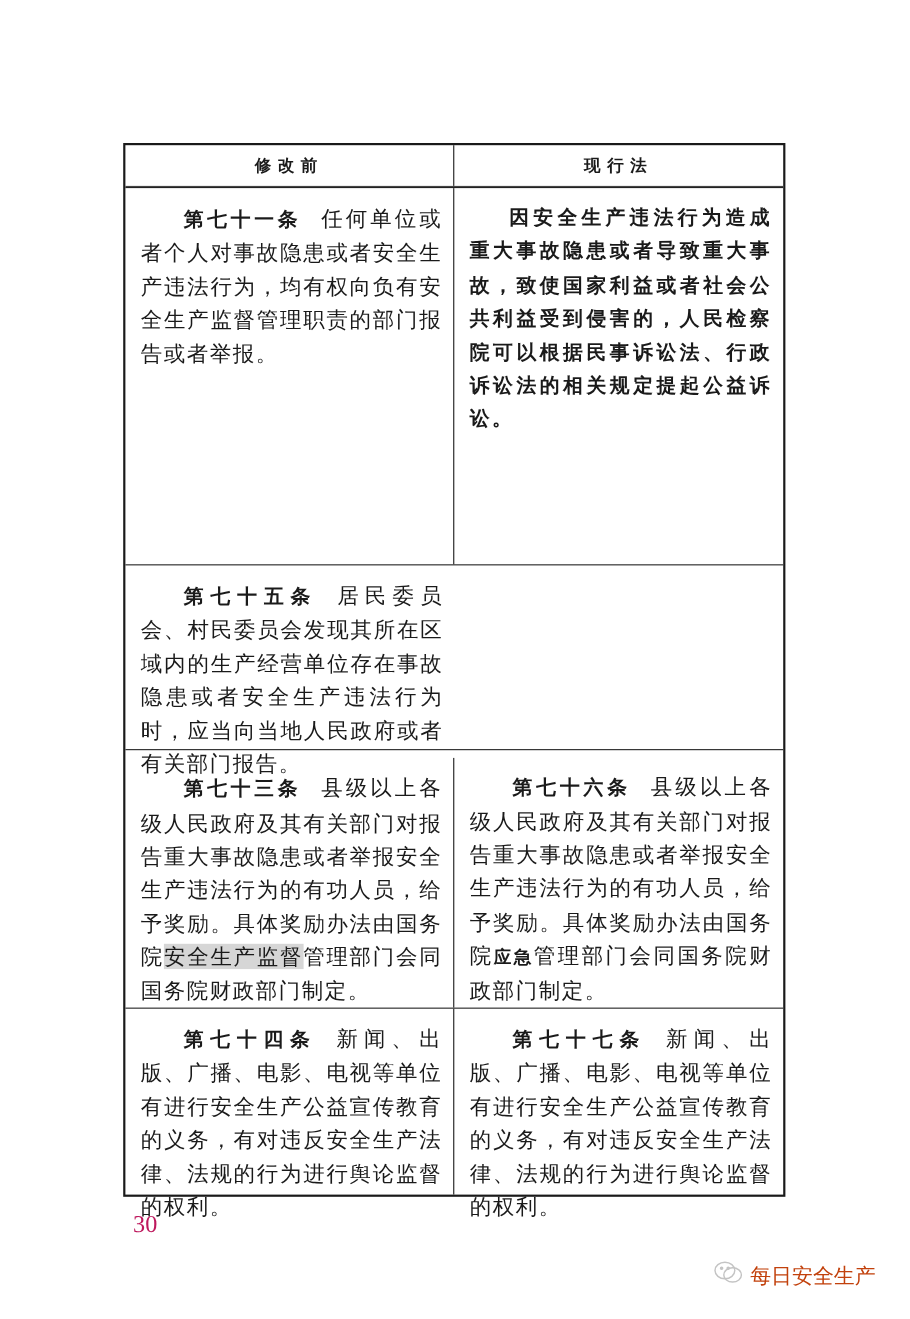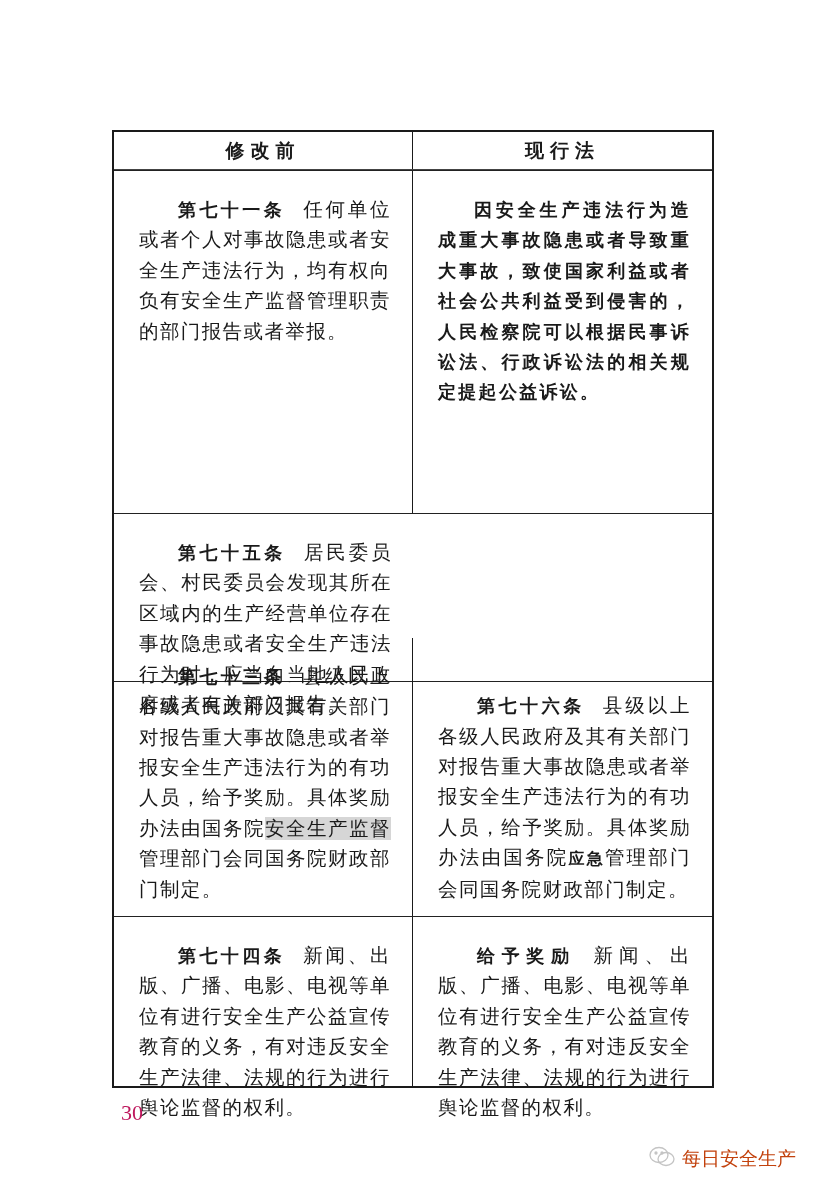--- a/index.html
+++ b/index.html
@@ -2,27 +2,27 @@
 <html><head>
 <meta charset="utf-8">
 <style>
   html, body { margin:0; padding:0; background:#ffffff; }
   body { width:827px; height:1199px; position:relative; overflow:hidden; font-family:"DejaVu Serif","Liberation Serif",serif; color:#1a1a1a; }
   .page-table { position:absolute; left:112px; top:130px; width:602px; border:2px solid #1a1a1a; box-sizing:border-box; border-collapse:collapse; }
   .row { display:flex; border-top:1.5px solid #222; box-sizing:border-box; }
   .row.header { border-top:none; height:38px; border-bottom:1px solid #444; }
   .cell { width:50%; box-sizing:border-box; padding:0 10px 0 14px; font-size:19.5px; line-height:30.4px; letter-spacing:1.4px; text-align:justify; }
   .cell.left { border-right:1.5px solid #1a1a1a; }
-  .header .cell { display:flex; align-items:center; justify-content:center; font-family:"DejaVu Sans","Liberation Sans",sans-serif; font-weight:bold; font-size:19px; letter-spacing:6px; padding:0; }
+  .header .cell { display:flex; align-items:center; justify-content:center; font-family:"DejaVu Sans","Liberation Sans",sans-serif; font-weight:bold; font-size:15px; letter-spacing:6px; padding:0; }
   .row.r1 { height:343px; }
   .row.r2 { height:168px; }
   .row.r3 { height:235px;align-items:flex-end; }
   .row.r4 { height:170px; }
   .content { padding-top:13px; }
-  p.para { margin:11px; text-indent:2em; }
+  p.para { margin:0; text-indent:2em; }
   .article { font-family:"DejaVu Sans","Liberation Sans",sans-serif; font-weight:bold; font-size:18px; letter-spacing:2px; margin-right:18px; }
   .boldpara { font-family:"DejaVu Sans","Liberation Sans",sans-serif; font-weight:bold; font-size:18px; letter-spacing:2.3px; }
   .hl { background:#d6d6d6; }
   .em { font-family:"DejaVu Sans","Liberation Sans",sans-serif; font-weight:bold; font-size:16px; }
   .page-number { position:absolute; left:121px; top:1100px; font-family:"Liberation Serif",serif; font-size:22px; color:#be185d; }
   .watermark { position:absolute; left:648px; top:1145px; display:flex; align-items:center; gap:6px; color:#c2410c; font-family:"DejaVu Sans","Liberation Sans",sans-serif; font-size:19px; }
   .watermark svg { width:28px; height:24px; }
 </style>
 </head>
 <body>
@@ -68,21 +68,21 @@
   </div>
 
   <div class="row r4">
     <div class="cell left">
       <div class="content">
         <p class="para"><span class="article">第七十四条</span><span>新闻、出版、广播、电影、电视等单位有进行安全生产公益宣传教育的义务，有对违反安全生产法律、法规的行为进行舆论监督的权利。</span></p>
       </div>
     </div>
     <div class="cell">
       <div class="content">
-        <p class="para"><span class="article">给予奖励</span><span>新闻、出版、广播、电影、电视等单位有进行安全生产公益宣传教育的义务，有对违反安全生产法律、法规的行为进行舆论监督的权利。</span></p>
+        <p class="para"><span class="article">第七十七条</span><span>新闻、出版、广播、电影、电视等单位有进行安全生产公益宣传教育的义务，有对违反安全生产法律、法规的行为进行舆论监督的权利。</span></p>
       </div>
     </div>
   </div>
 </div>
 
 <div class="page-number">30</div>
 
 <div class="watermark">
   <span>
     <svg viewBox="0 0 28 24" fill="none" stroke="#c4c4c4" stroke-width="1.3">

